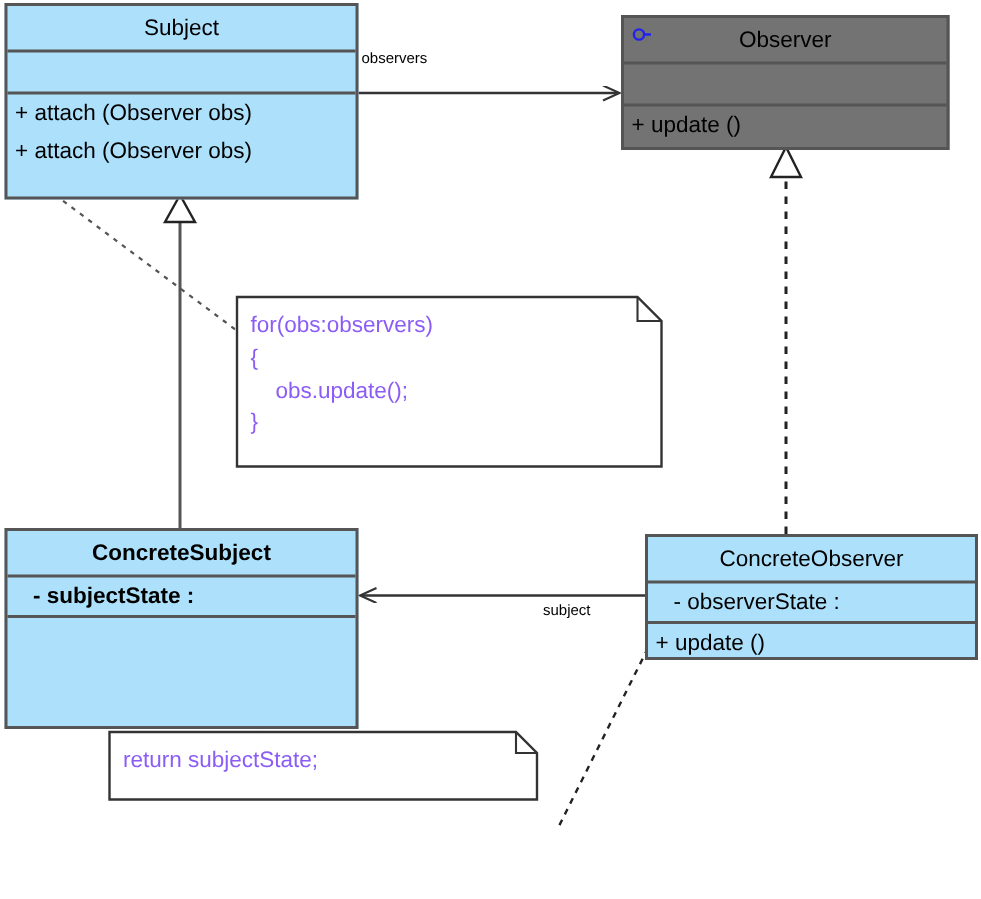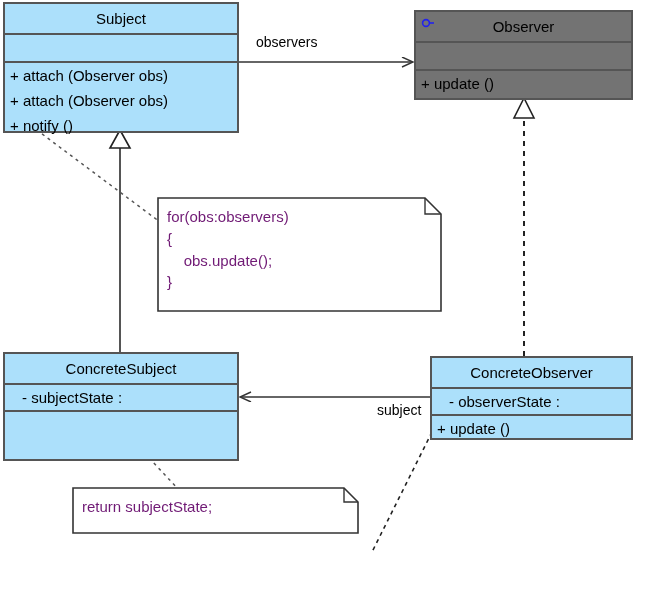--- a/index.html
+++ b/index.html
@@ -67,21 +67,21 @@
   
   .uml-note {
     position: absolute;
     box-sizing: border-box;
     background: #ffffff;
   }
   .uml-note .note-body {
     position: absolute;
     left: 0; top: 0; right: 0; bottom: 0;
     font-size: 15px;
-    color: #701a75;
+    color: #8b5cf6;
     padding: 9px 8px 8px 10px;
     box-sizing: border-box;
     white-space: pre;
     line-height: 1.45;
   }
   .uml-note svg {
     position: absolute;
     left: 0;
     top: 0;
     overflow: visible;
@@ -90,24 +90,23 @@
   
   .conn-layer {
     position: absolute;
     left: 0; top: 0;
     width: 654px;
     height: 599px;
     pointer-events: none;
   }
   .edge-label {
     position: absolute;
-    font-size: 14px;
+    font-size: 10px;
     color: #000000;
     white-space: nowrap;
-    margin-left: 15px;
   }
 </style>
 </head>
 <body>
 
 <div id="canvas">
 
   <svg class="conn-layer" width="654" height="599" viewBox="0 0 654 599">
     <defs>
       <marker id="openArrow" markerWidth="14" markerHeight="14" refX="11" refY="5" orient="auto" markerUnits="userSpaceOnUse">
@@ -137,48 +136,47 @@
 
   <div class="edge-label" style="left:241px; top:34px;">observers</div>
   <div class="edge-label" style="left:362px; top:402px;">subject</div>
 
   <div class="uml-class" style="left:3px; top:2px; width:236px; height:131px;">
     <div class="cls-name">Subject</div>
     <div class="cls-attrs empty"></div>
     <div class="cls-ops">
       <div class="cls-row">+  attach (Observer obs)</div>
       <div class="cls-row">+  attach (Observer obs)</div>
-      <div class="cls-row">+  notify ()</div>
     </div>
   </div>
 
   <div class="uml-class iface" style="left:414px; top:10px; width:219px; height:90px;">
     <div class="cls-name">
       <svg class="iface-icon" viewBox="0 0 14 12">
         <circle cx="5" cy="6" r="3.4" fill="none" stroke="#2222EE" stroke-width="1.6"></circle>
         <line x1="8.6" y1="6" x2="13" y2="6" stroke="#2222EE" stroke-width="1.6"></line>
       </svg>
       <span>Observer</span>
     </div>
     <div class="cls-attrs empty"></div>
     <div class="cls-ops">
       <div class="cls-row">+  update ()</div>
     </div>
   </div>
 
-  <div class="uml-class" style="left:3px; top:352px; width:236px; height:109px;">
+  <div class="uml-class" style="left:3px; top:352px; width:236px; height:134px;font-weight:bold;">
     <div class="cls-name">ConcreteSubject</div>
     <div class="cls-attrs">
       <div class="cls-row">-  subjectState  :</div>
     </div>
     <div class="cls-ops">
     </div>
   </div>
 
-  <div class="uml-class" style="left:430px; top:356px; width:203px; height:84px;">
+  <div class="uml-class" style="left:430px; top:356px; width:222px; height:84px;">
     <div class="cls-name">ConcreteObserver</div>
     <div class="cls-attrs">
       <div class="cls-row">-  observerState  :</div>
     </div>
     <div class="cls-ops">
       <div class="cls-row">+  update ()</div>
     </div>
   </div>
 
   <div class="uml-note" style="left:157px; top:197px; width:285px; height:115px;">

